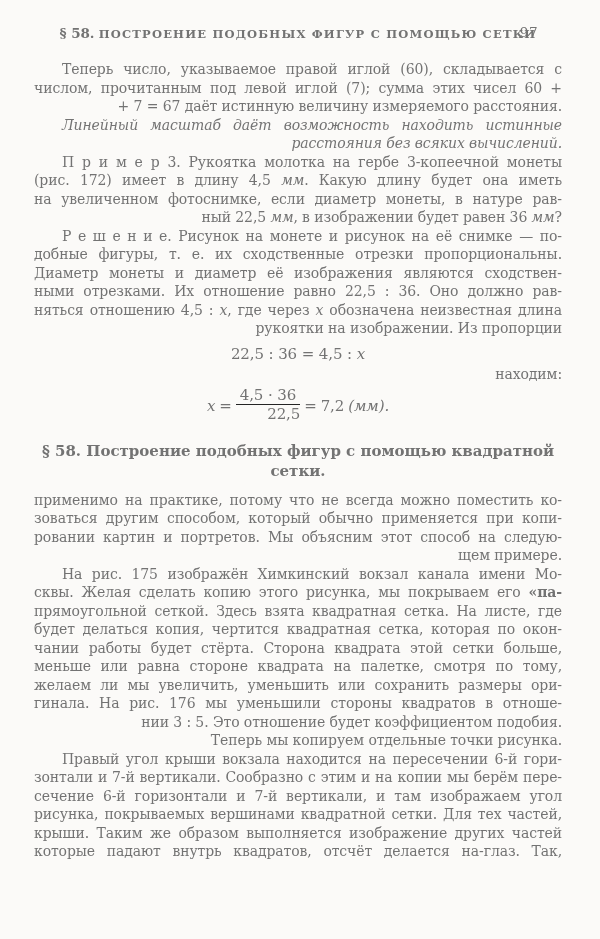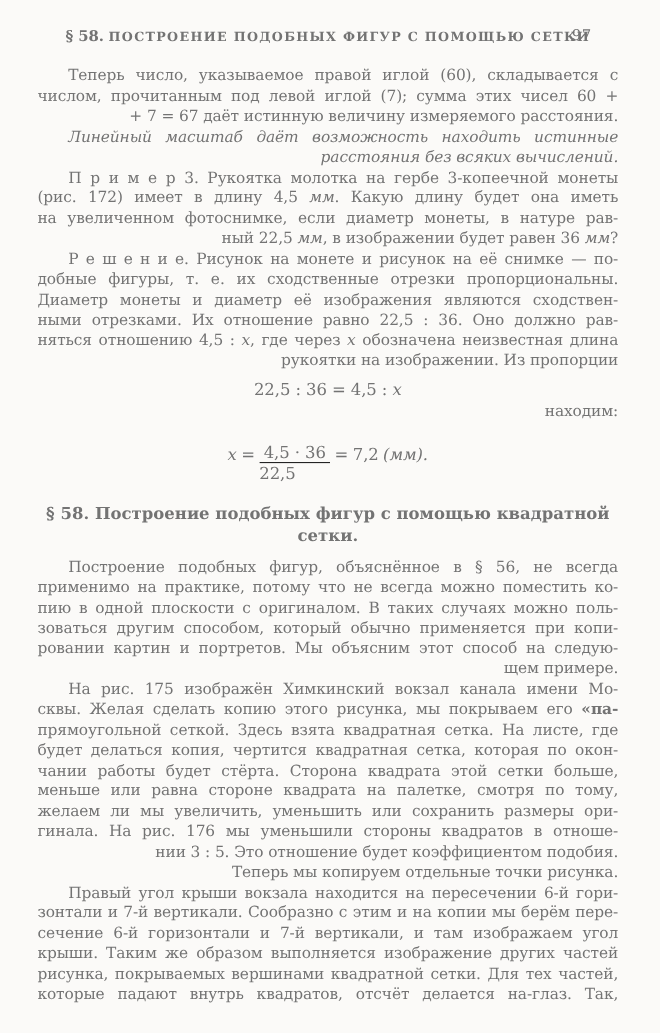--- a/index.html
+++ b/index.html
@@ -66,23 +66,23 @@
   .formula2 {
     text-align: center;
     margin: 3px 0 2px;
     font-size: 15px;
     line-height: 17px;
   }
   .formula2 .gap { display: inline-block; width: 4px; }
   .frac {
     display: inline-block;
     vertical-align: middle;
-    text-align: left;
+    text-align: right;
     line-height: 16px;
-    margin: 16px 4px 4px 4px;
+    margin: 0 4px 4px 4px;
   }
   .frac .num {
     display: block;
     border-bottom: 1.2px solid #242424;
     padding: 0 4px 1px 4px;
   }
   .frac .den { display: block; padding-top: 1px; }
 </style>
 </head>
 <body>
@@ -117,38 +117,36 @@
         <div class="ln"><span>находим:</span></div>
       </div>
 
     <div class="formula2">
       <span class="si">x</span><span class="gap"></span><span>=</span><span class="frac"><span class="num">4,5 · 36</span><span class="den">22,5</span></span><span>=</span><span class="gap"></span><span>7,2</span><span class="gap"></span><span class="si">(мм).</span>
     </div>
 
     <div id="body2">
         <div class="ln cn hd hd1"><span>§ 58. Построение подобных фигур с помощью квадратной</span></div>
         <div class="ln cn hd hd2"><span>сетки.</span></div>
-        <div class="ln jl in"><span>Построение подобных фигур, объяснённое в § 56, не всегда</span></div>
         <div class="ln jl"><span>применимо на практике, потому что не всегда можно поместить ко-</span></div>
-        <div class="ln jl"><span>пию в одной плоскости с оригиналом. В таких случаях можно поль-</span></div>
         <div class="ln jl"><span>зоваться другим способом, который обычно применяется при копи-</span></div>
         <div class="ln jl"><span>ровании картин и портретов. Мы объясним этот способ на следую-</span></div>
         <div class="ln"><span>щем примере.</span></div>
         <div class="ln jl in"><span>На рис. 175 изображён Химкинский вокзал канала имени Мо-</span></div>
         <div class="ln jl"><span>сквы. Желая сделать копию этого рисунка, мы покрываем его </span><span class="sb">«па-</span></div>
         <div class="ln jl"><span>прямоугольной сеткой. Здесь взята квадратная сетка. На листе, где</span></div>
         <div class="ln jl"><span>будет делаться копия, чертится квадратная сетка, которая по окон-</span></div>
         <div class="ln jl"><span>чании работы будет стёрта. Сторона квадрата этой сетки больше,</span></div>
         <div class="ln jl"><span>меньше или равна стороне квадрата на палетке, смотря по тому,</span></div>
         <div class="ln jl"><span>желаем ли мы увеличить, уменьшить или сохранить размеры ори-</span></div>
         <div class="ln jl"><span>гинала. На рис. 176 мы уменьшили стороны квадратов в отноше-</span></div>
         <div class="ln"><span>нии 3 : 5. Это отношение будет коэффициентом подобия.</span></div>
         <div class="ln in"><span>Теперь мы копируем отдельные точки рисунка.</span></div>
         <div class="ln jl in"><span>Правый угол крыши вокзала находится на пересечении 6-й гори-</span></div>
         <div class="ln jl"><span>зонтали и 7-й вертикали. Сообразно с этим и на копии мы берём пере-</span></div>
         <div class="ln jl"><span>сечение 6-й горизонтали и 7-й вертикали, и там изображаем угол</span></div>
+        <div class="ln jl"><span>рисунка, покрываемых вершинами квадратной сетки. Для тех частей,</span></div>
         <div class="ln jl"><span>крыши. Таким же образом выполняется изображение других частей</span></div>
-        <div class="ln jl"><span>рисунка, покрываемых вершинами квадратной сетки. Для тех частей,</span></div>
         <div class="ln jl"><span>которые падают внутрь квадратов, отсчёт делается на-глаз. Так,</span></div>
       </div>
 
   </div>
 </div>
 
 </body></html>

